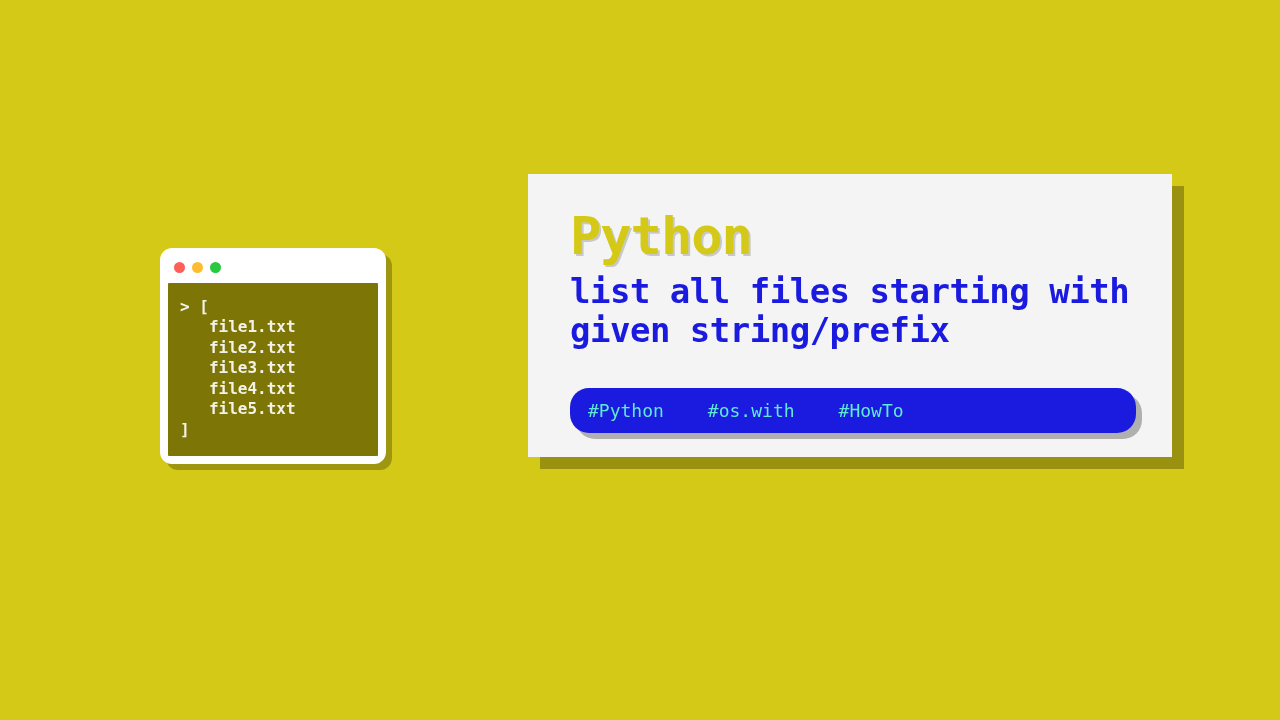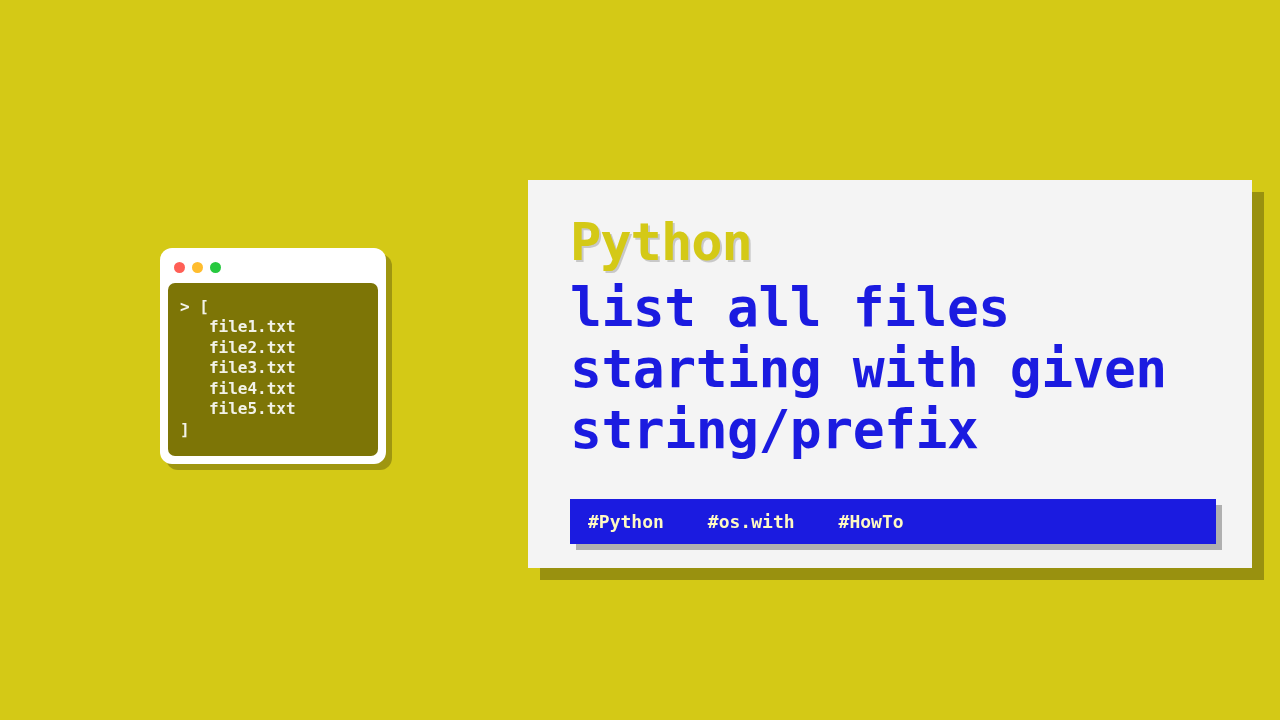--- a/index.html
+++ b/index.html
@@ -27,64 +27,65 @@
     display: flex;
     gap: 7px;
     padding: 6px 4px 10px 6px;
   }
   .dot { width: 11px; height: 11px; border-radius: 50%; }
   .dot-red { background: #ff5f56; }
   .dot-yellow { background: #ffbd2e; }
   .dot-green { background: #27c93f; }
   .term-body {
     background: #7d7506;
-    border-radius: 7px;
+    border-radius: 1px;
     color: #f2f2e8;
     padding: 14px 12px 16px 12px;
     font-size: 16px;
     line-height: 1.28;
     white-space: pre;
     font-weight: 600;
   }
 
   
   .card {
     position: absolute;
     left: 528px;
-    top: 180px;
-    width: 724px;
+    top: 174px;
+    width: 644px;
     background: #f4f4f4;
     padding: 32px 36px 24px 42px;
     box-shadow: 12px 12px 0 rgba(0,0,0,0.28);
   }
   .title {
     font-size: 52px;
     font-weight: 800;
     color: #d4c916;
     text-shadow: 2px 2px 0 rgba(0,0,0,0.18);
     letter-spacing: -1px;
     margin-bottom: 6px;
   }
   .subtitle {
-    font-size: 53px;
+    font-size: 34px;
     font-weight: 700;
     color: #1b1be0;
     line-height: 1.15;
     letter-spacing: -0.5px;
     margin-bottom: 38px;
   }
   .tagbar {
     background: #1b1be0;
-    color: #fef9c3;
+    color: #5eead4;
     padding: 12px 18px;
     display: flex;
     gap: 44px;
     font-size: 18px;
-    font-weight: 700;
+    font-weight: 400;
     box-shadow: 6px 6px 0 rgba(0,0,0,0.28);
+    border-radius: 19px;
   }
 </style>
 </head>
 <body>
 
 <div class="terminal">
   <div class="term-header">
     <span class="dot dot-red"></span>
     <span class="dot dot-yellow"></span>
     <span class="dot dot-green"></span>

